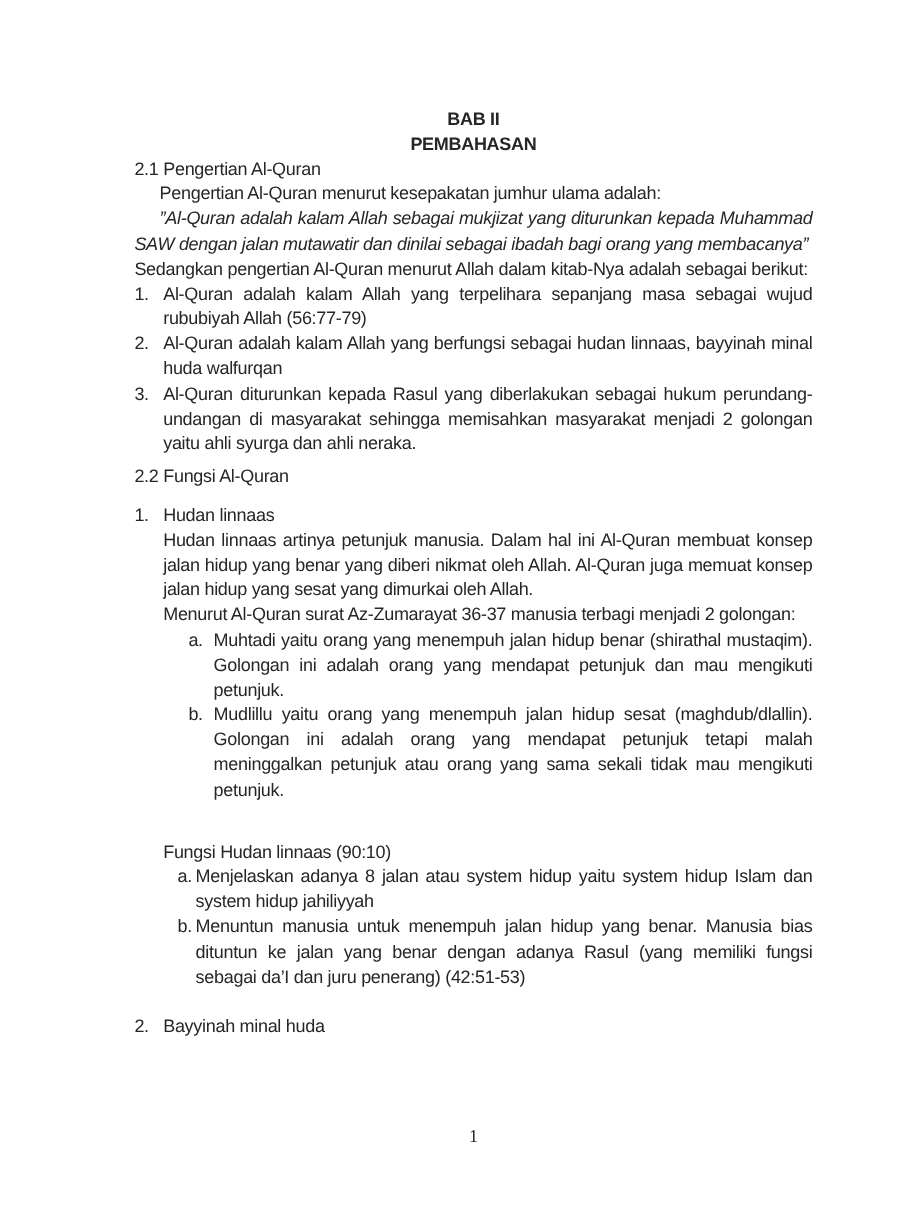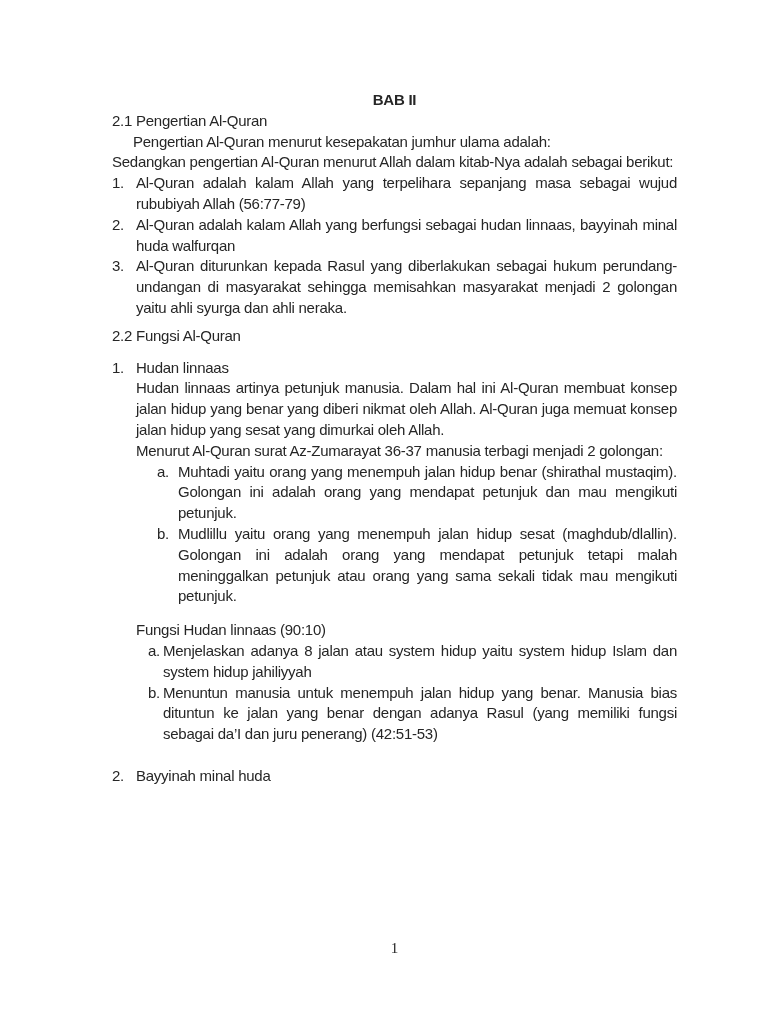--- a/index.html
+++ b/index.html
@@ -31,21 +31,21 @@
   }
   p, .block { margin: 0; }
   .indent   { text-indent: 21px; }
   .italic   { font-style: italic; }
   .justify  { text-align: justify; }
 
   .mt-blank  { margin-top: 0; }
   .mt-sec    { margin-top: 7px; }
   .mt-intro  { margin-top: 8px; }
   .mt-item   { margin-top: 11px; }
-  .mt-fungsi { margin-top: 13px; }
+  .mt-fungsi { margin-top: 31px; }
   .mt-item2  { margin-top: 21px; }
 
   .li { display: flex; align-items: flex-start; }
   .li > .marker { flex: 0 0 24px; }
   .li > .body   { flex: 1 1 auto; min-width: 0; }
 
   .sub-list .li > .marker { flex: 0 0 21px; }
   .sub-list { margin-left: 21px; }
 
   .fungsi-list { margin-left: 12px; }
@@ -61,23 +61,25 @@
     letter-spacing: 0;
   }
 </style>
 </head>
 <body>
 
 <div class="page">
   <div class="content">
 
     <div class="doc-title">BAB II</div>
+    <div class="doc-title">PEMBAHASAN</div>
 
     <div class="block">2.1 Pengertian Al-Quran</div>
     <p class="indent">Pengertian Al-Quran menurut kesepakatan jumhur ulama adalah:</p>
+    <p class="indent italic justify">”Al-Quran adalah kalam Allah sebagai mukjizat yang diturunkan kepada Muhammad SAW dengan jalan mutawatir dan dinilai sebagai ibadah bagi orang yang membacanya”</p>
 
     <p class="justify mt-blank">Sedangkan pengertian Al-Quran menurut Allah dalam kitab-Nya adalah sebagai berikut:</p>
 
     <div class="num-list">
       <div class="li">
         <span class="marker">1.</span>
         <div class="body justify">Al-Quran adalah kalam Allah yang terpelihara sepanjang masa sebagai wujud rububiyah Allah (56:77-79)</div>
       </div>
       <div class="li">
         <span class="marker">2.</span>

